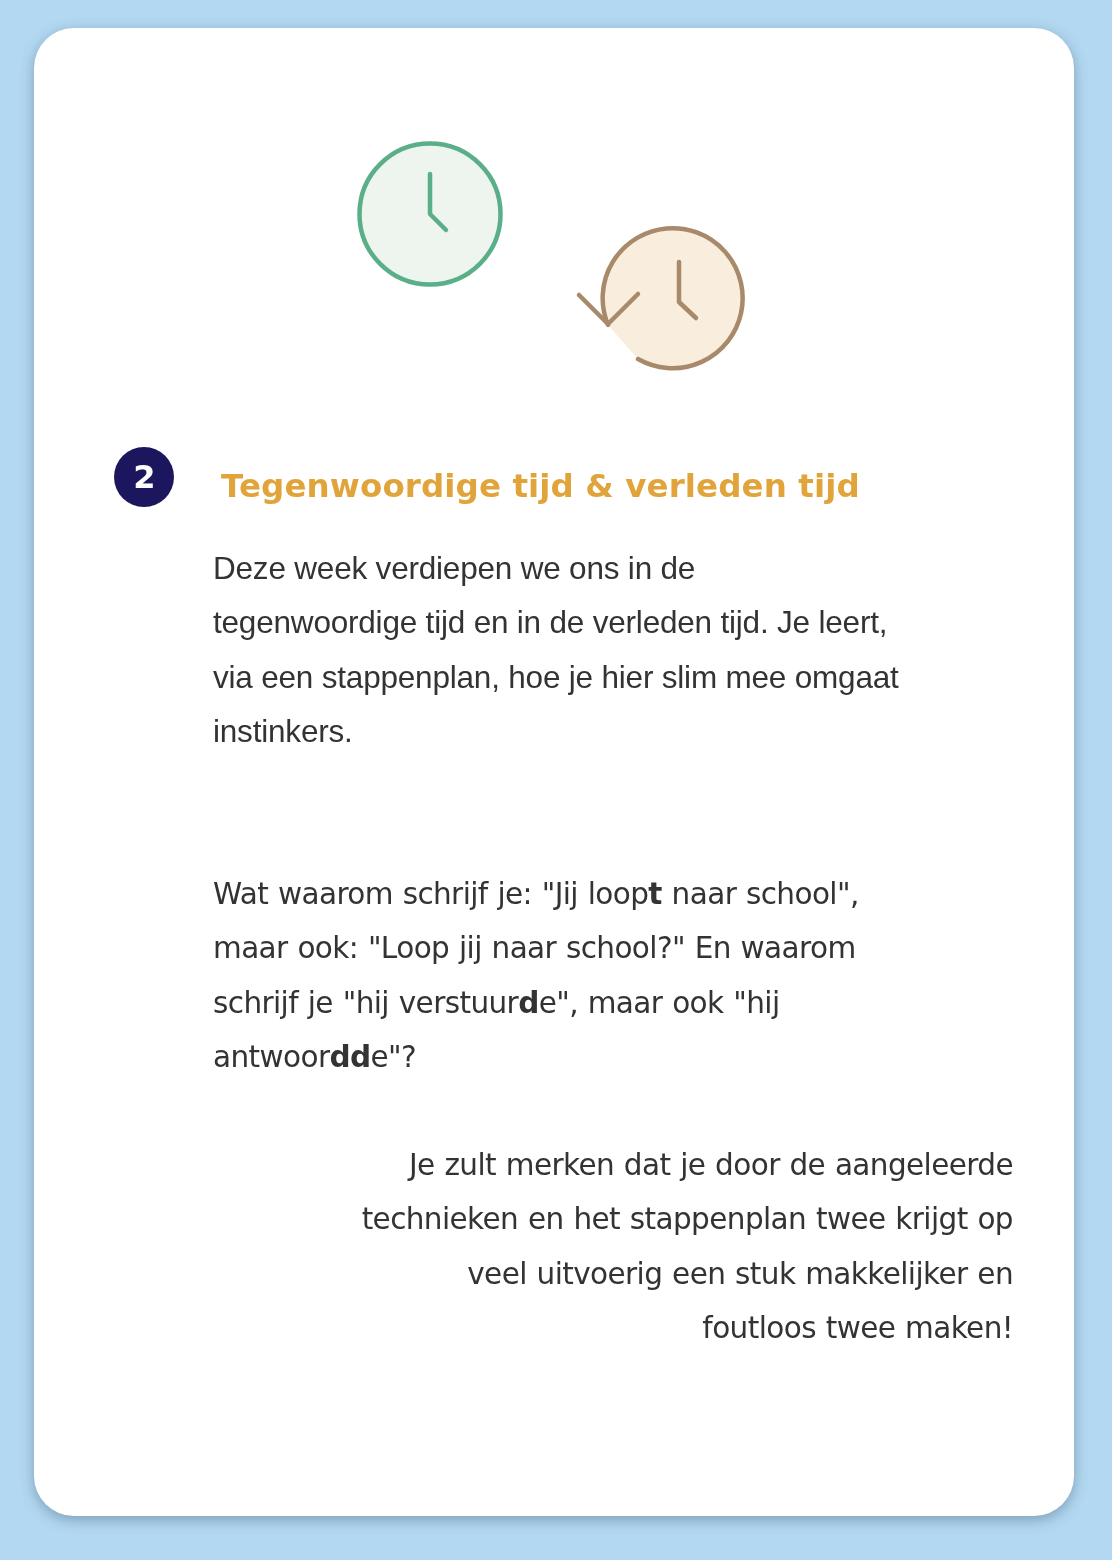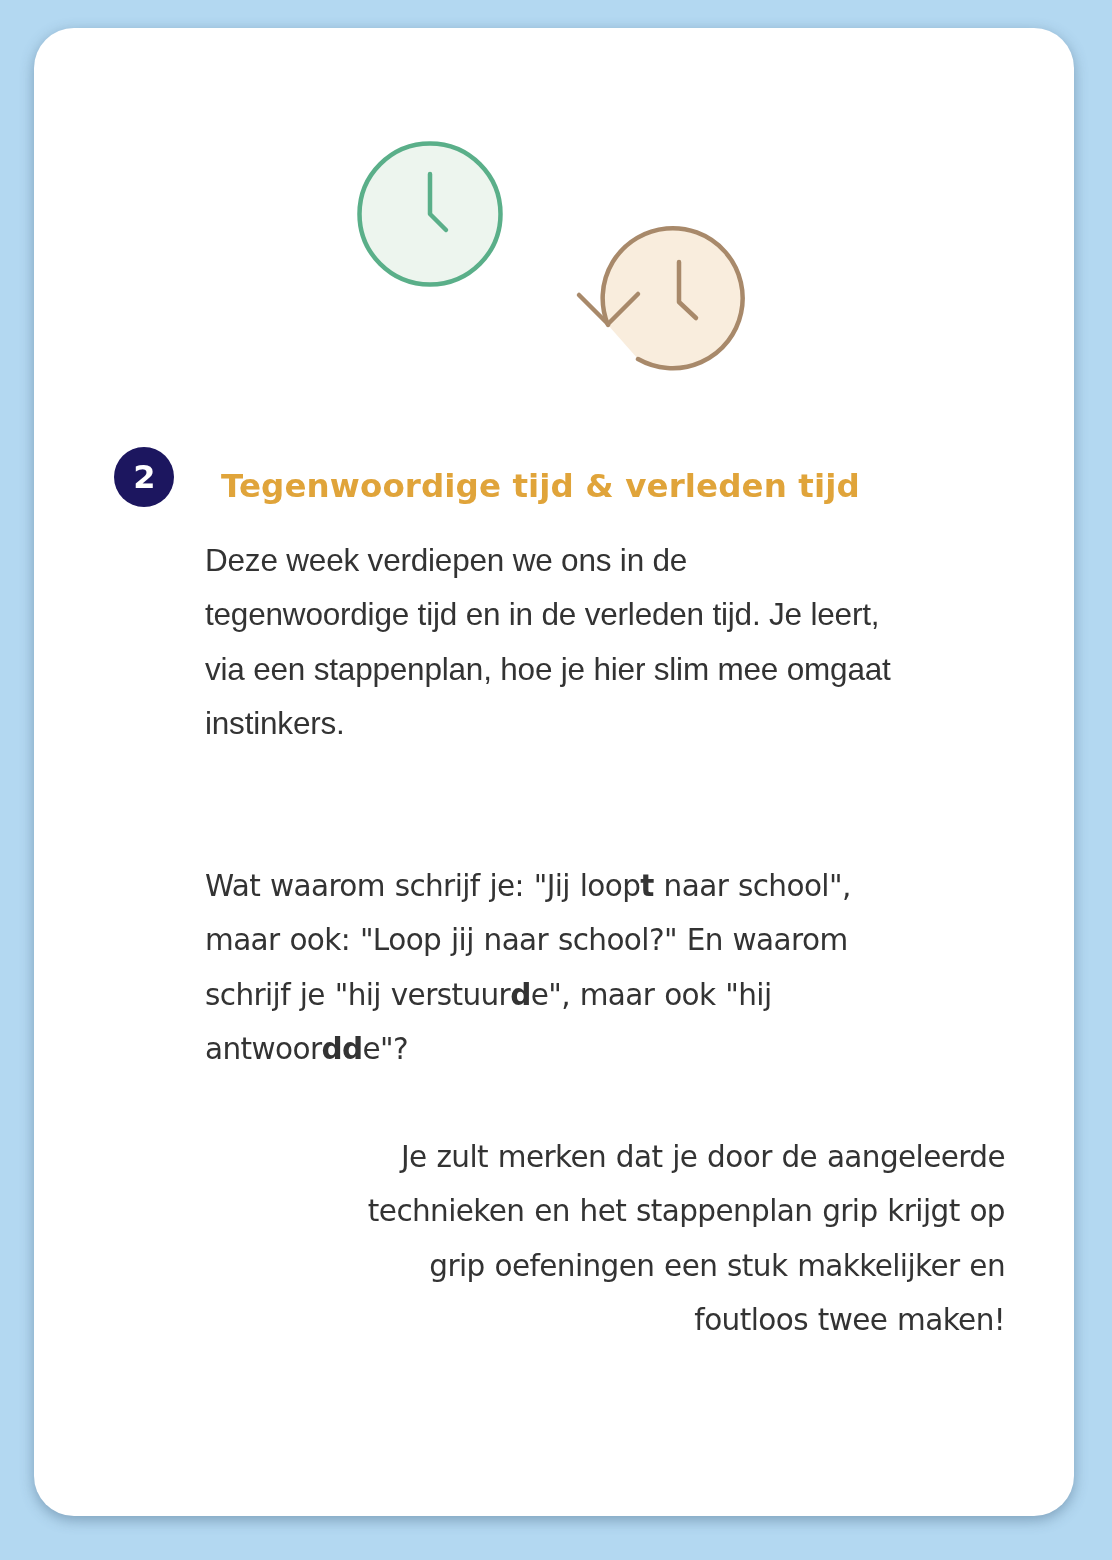--- a/index.html
+++ b/index.html
@@ -63,21 +63,21 @@
     font-weight: bold;
     font-size: 32.5px;
     line-height: 48px;
     letter-spacing: 0.1px;
     white-space: nowrap;
   }
   .para {
     position: absolute;
     left: 205px;
     width: 800px;
-    margin: 0;
+    margin: 8px;
     color: #333333;
     font-size: 31px;
     line-height: 54.3px;
   }
   .para-1 {
     top: 533px;
     font-family: "Liberation Sans", sans-serif;
     font-size: 31.5px;
     letter-spacing: -0.2px;
   }
@@ -139,16 +139,16 @@
 
 <p class="para para-2">
   <span class="line"><span>Wat waarom schrijf je: "Jij loop</span><span class="em">t</span><span> naar school",</span></span>
   <span class="line">maar ook: "Loop jij naar school?" En waarom</span>
   <span class="line"><span>schrijf je "hij verstuur</span><span class="em">d</span><span>e", maar ook "hij</span></span>
   <span class="line"><span>antwoor</span><span class="em">dd</span><span>e"?</span></span>
 </p>
 
 <p class="para para-3">
   <span class="line">Je zult merken dat je door de aangeleerde</span>
-  <span class="line">technieken en het stappenplan grip krijgt op</span>
-  <span class="line">grip oefeningen een stuk makkelijker en</span>
+  <span class="line">technieken en het stappenplan twee krijgt op</span>
+  <span class="line">veel uitvoerig een stuk makkelijker en</span>
   <span class="line">foutloos twee maken!</span>
 </p>
 
 </body></html>

